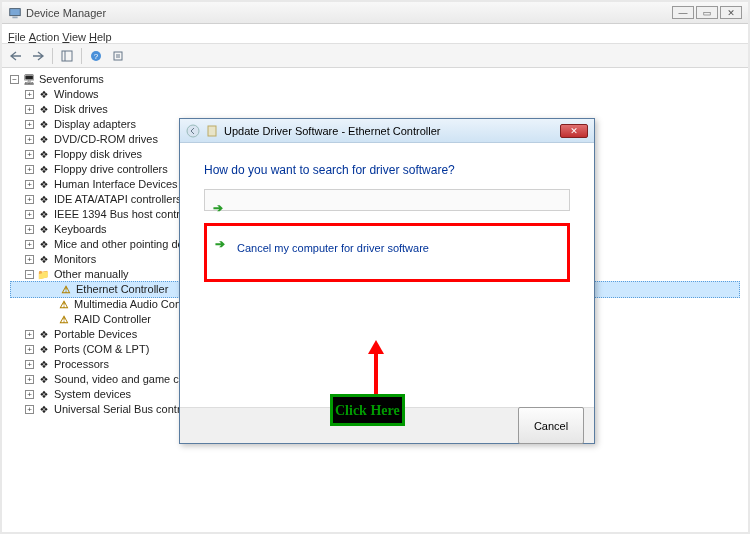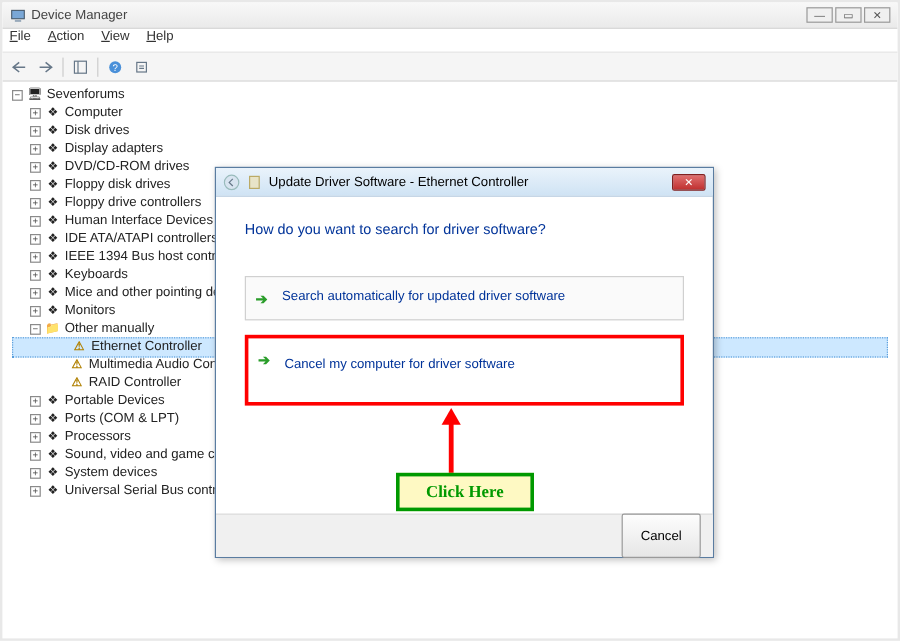--- a/index.html
+++ b/index.html
@@ -4,55 +4,55 @@
 <style>
 * { box-sizing: border-box; margin: 0; padding: 0; font-family: "Segoe UI", Tahoma, sans-serif; }
 body { width: 750px; height: 534px; background: #fff; border: 2px solid #e8e8e8; position: relative; overflow: hidden; }
 
 .titlebar { height: 22px; background: linear-gradient(#f8f8f8,#eaeaea); border-bottom: 1px solid #d0d0d0; display: flex; align-items: center; padding: 0 6px; font-size: 11px; color: #444; }
 .titlebar .ticon { width: 14px; height: 14px; margin-right: 4px; }
 .titlebar .spacer { flex: 1; }
 .winbtns { display: flex; gap: 2px; }
 .winbtn { width: 22px; height: 13px; border: 1px solid #999; background: #f0f0f0; font-size: 9px; display: flex; align-items: center; justify-content: center; color: #555; }
 
-.menubar { height: 20px; display: flex; align-items: flex-start; padding: 0 6px; gap: 14px; font-size: 11px; color: #333; border-bottom: 1px solid #e0e0e0; }
+.menubar { height: 20px; display: flex; align-items: flex-end; padding: 0 6px; gap: 3px; font-size: 11px; color: #333; border-bottom: 1px solid #e0e0e0; }
 .menubar span { cursor: default; }
 .menubar span u { text-decoration: underline; }
 
 .toolbar { height: 24px; display: flex; align-items: center; gap: 2px; padding: 0 4px; border-bottom: 1px solid #d8d8d8; background: #f5f5f5; }
 .tbtn { width: 20px; height: 20px; border: 1px solid transparent; display: flex; align-items: center; justify-content: center; color: #555; font-size: 11px; }
 .tsep { width: 1px; height: 16px; background: #ccc; margin: 0 2px; }
 
 .tree { padding: 4px 8px; font-size: 11px; color: #222; line-height: 15px; user-select: none; }
 .tree-row { display: flex; align-items: center; gap: 3px; white-space: nowrap; }
 .ind { display: inline-block; }
 .tog { width: 9px; height: 9px; border: 1px solid #8a8a8a; display: inline-flex; align-items: center; justify-content: center; font-size: 8px; line-height: 7px; color: #444; background: #fff; }
 .tog.blank { border: none; background: transparent; }
 .icn { width: 14px; height: 12px; display: inline-flex; align-items: center; justify-content: center; font-size: 10px; }
 .tree-row.sel { background: #cde8ff; border: 1px dotted #5a9edb; padding: 0 1px; margin: -1px 0; }
 .warn { color: #b08000; font-weight: bold; }
 
 
-.dialog { position: absolute; left: 177px; top: 137px; width: 416px; height: 326px; background: #fff; border: 1px solid #5a7ca0; box-shadow: 2px 2px 6px rgba(0,0,0,0.25); }
+.dialog { position: absolute; left: 177px; top: 116px; width: 416px; height: 326px; background: #fff; border: 1px solid #5a7ca0; box-shadow: 2px 2px 6px rgba(0,0,0,0.25); }
 .dlg-title { height: 24px; background: linear-gradient(#eaf3fb,#cfe3f4); display: flex; align-items: center; padding: 0 6px; font-size: 11px; gap: 6px; border-bottom: 1px solid #b8cde0; }
 .dlg-title .spacer { flex: 1; }
 .dlg-close { width: 28px; height: 14px; background: linear-gradient(#e07070,#c03030); border: 1px solid #802020; border-radius: 2px; color: #fff; font-size: 9px; display: flex; align-items: center; justify-content: center; }
 .dlg-body { padding: 20px 24px 8px 24px; }
-.dlg-q { color: #003399; font-size: 12px; margin-bottom: 32px; }
+.dlg-q { color: #003399; font-size: 12px; margin-bottom: 12px; }
 .opt { border: 1px solid #d0d0d0; padding: 10px 12px 10px 30px; margin-bottom: 12px; position: relative; background: #fafafa; }
 .opt.hl { border: 3px solid #ff0000; background: #fff; padding: 16px 12px 22px 30px; }
 .opt .arrow { position: absolute; left: 8px; top: 11px; color: #2a9d2a; font-size: 12px; font-weight: bold; }
 .opt .ot { color: #003399; font-size: 11px; margin-bottom: 3px; }
 .opt .od { color: #666; font-size: 10px; line-height: 13px; }
 .dlg-foot { position: absolute; bottom: 0; left: 0; right: 0; height: 36px; background: #f0f0f0; border-top: 1px solid #ddd; display: flex; align-items: center; justify-content: flex-end; padding: 0 10px; }
 .btn { min-width: 66px; height: 37px; border: 1px solid #9a9a9a; background: linear-gradient(#fdfdfd,#e6e6e6); font-size: 11px; border-radius: 2px; display: flex; align-items: center; justify-content: center; }
 
 
 .anno-arrow { position: absolute; left: 364px; top: 338px; width: 20px; height: 56px; pointer-events: none; }
-.anno-box { position: absolute; left: 328px; top: 392px; border: 3px solid #009900; padding: 4px 22px; background: #fef9c3; }
+.anno-box { position: absolute; left: 328px; top: 392px; border: 3px solid #009900; padding: 4px 2px; background: #000000; }
 .anno-box span { color: #009900; font-weight: bold; font-size: 14px; font-family: Georgia, serif; }
 </style>
 </head>
 <body>
 
 <div class="titlebar">
   <svg class="ticon" viewBox="0 0 16 16">
       <rect x="2" y="3" width="12" height="8" fill="#7aa7d6" stroke="#456"></rect>
       <rect x="5" y="12" width="6" height="2" fill="#9ab"></rect>
     </svg>
@@ -110,21 +110,21 @@
   <div class="tree-row">
     <span class="tog">−</span>
     <span class="icn">🖥</span>
     <span>Sevenforums</span>
   </div>
   <div id="tree-items">
       <div class="tree-row">
         <span class="ind" style="width:12px"></span>
         <span class="tog">+</span>
         <span class="icn">❖</span>
-        <span>Computer</span>
+        <span>Windows</span>
       </div>
       <div class="tree-row">
         <span class="ind" style="width:12px"></span>
         <span class="tog">+</span>
         <span class="icn">❖</span>
         <span>Disk drives</span>
       </div>
       <div class="tree-row">
         <span class="ind" style="width:12px"></span>
         <span class="tog">+</span>
@@ -268,21 +268,20 @@
         <rect x="2" y="2" width="8" height="10" fill="#e8e4c8" stroke="#ba6"></rect>
       </svg>
     <span>Update Driver Software - Ethernet Controller</span>
     <div class="spacer"></div>
     <div class="dlg-close">✕</div>
   </div>
   <div class="dlg-body">
     <div class="dlg-q">How do you want to search for driver software?</div>
     <div class="opt">
       <span class="arrow">➔</span>
-      <div class="ot">Search automatically for updated driver software</div>
     </div>
     <div class="opt hl">
       <span class="arrow">➔</span>
       <div class="ot">Cancel my computer for driver software</div>
     </div>
   </div>
   <div class="dlg-foot">
     <div class="btn">Cancel</div>
   </div>
 </div>

